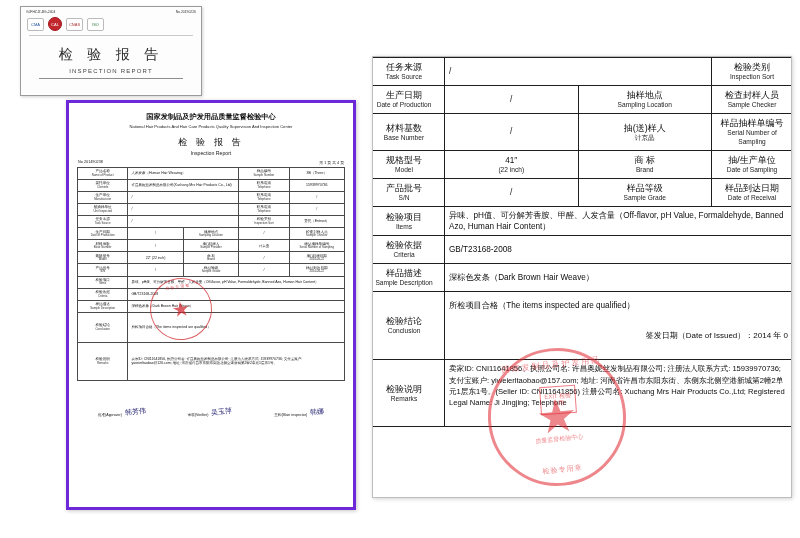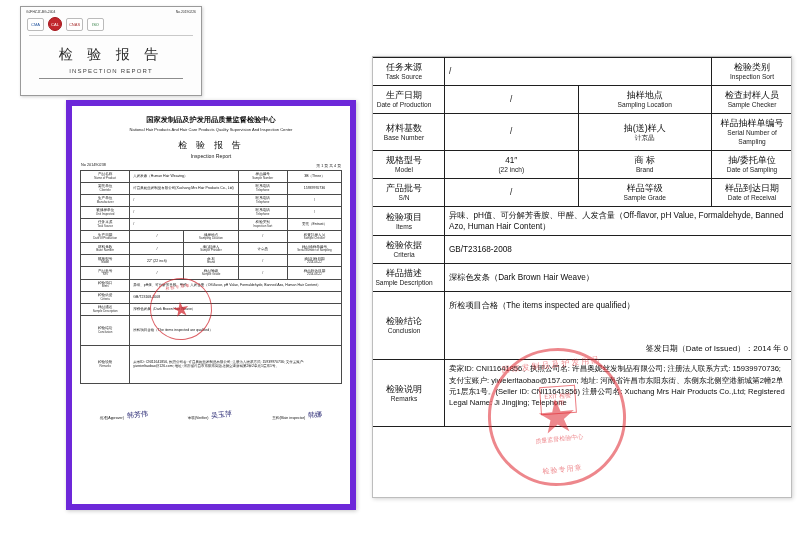--- a/index.html
+++ b/index.html
@@ -42,21 +42,21 @@
     text-align:center;margin-top:4px;font-size:6px;letter-spacing:1.2px;
     color:#444;
   }
   .cert-top .underline{
     margin:4px 18px 0 18px;border-top:1px solid #8d8d8d;
   }
 
   
   .report{
     position:absolute;left:66px;top:100px;width:290px;height:410px;
-    background:#fff;border:6px solid #6d28d9;
+    background:#fff;border:3px solid #6d28d9;
     box-shadow:1px 1px 4px rgba(0,0,0,.22);
     padding:6px 8px 0 8px;box-sizing:border-box;
   }
   .rep-hd-cn{text-align:center;font-size:7.2px;font-weight:bold;color:#111;margin-top:3px;}
   .rep-hd-en{text-align:center;font-size:4.1px;color:#222;margin-top:2px;line-height:1.35;}
   .rep-title-cn{text-align:center;font-size:9px;letter-spacing:3px;margin-top:6px;color:#111;font-family:"DejaVu Serif", serif;}
   .rep-title-en{text-align:center;font-size:5.2px;margin-top:1px;color:#222;}
   .rep-meta{display:flex;justify-content:space-between;font-size:3.8px;color:#222;margin:4px 1px 2px 1px;}
 
   table.grid{border-collapse:collapse;width:100%;table-layout:fixed;}
@@ -413,21 +413,21 @@
         </td>
         <td class="bval">
           <span>41″</span>
           <span class="sub">(22 inch)</span>
         </td>
         <td class="blbl">
           <span class="cn">商 标</span>
           <span class="en">Brand</span>
         </td>
         <td class="blbl">
-          <span class="cn">抽/委托单位</span>
+          <span class="cn">抽/生产单位</span>
           <span class="en">Date of Sampling</span>
         </td>
       </tr>
       <tr>
         <td class="blbl">
           <span class="cn">产品批号</span>
           <span class="en">S/N</span>
         </td>
         <td class="bval">/</td>
         <td class="blbl">
@@ -460,21 +460,21 @@
         </td>
         <td class="bval left" colspan="3">深棕色发条（Dark Brown Hair Weave）</td>
       </tr>
       <tr>
         <td class="blbl">
           <span class="cn">检验结论</span>
           <span class="en">Conclusion</span>
         </td>
         <td class="bval left" colspan="3" style="height:56px;vertical-align:top;padding-top:8px">
           <span>所检项目合格（The items inspected are qualified）</span>
-          <div style="text-align:right;margin-top:33px;font-size:8px">签发日期（Date of Issued）：2014 年 0</div>
+          <div style="text-align:right;margin-top:20px;font-size:8px">签发日期（Date of Issued）：2014 年 0</div>
         </td>
       </tr>
       <tr>
         <td class="blbl">
           <span class="cn">检验说明</span>
           <span class="en">Remarks</span>
         </td>
         <td class="bval left" colspan="3" style="height:60px;vertical-align:top;font-size:7.6px;line-height:1.5">卖家ID: CNI11641856、执照公司名: 许昌奥妮丝发制品有限公司; 注册法人联系方式: 15939970736; 支付宝账户: yiweierltaobao@157.com; 地址: 河南省许昌市东阳东街、东侧东北侧空港新城第2幢2单元1层东1号。(Seller ID: CNI11641856) 注册公司名: Xuchang Mrs Hair Products Co.,Ltd; Registered Legal Name: Ji Jingjing; Telephone</td>
       </tr>
     </tbody>

